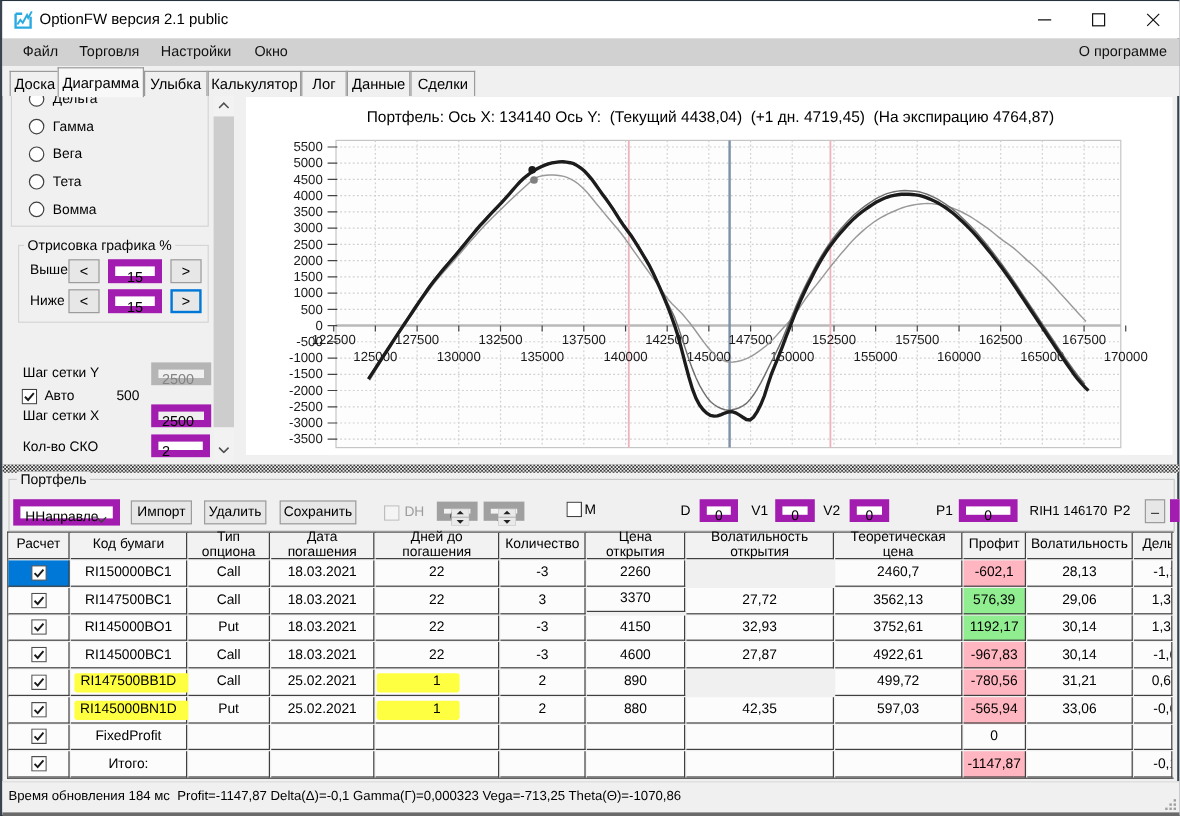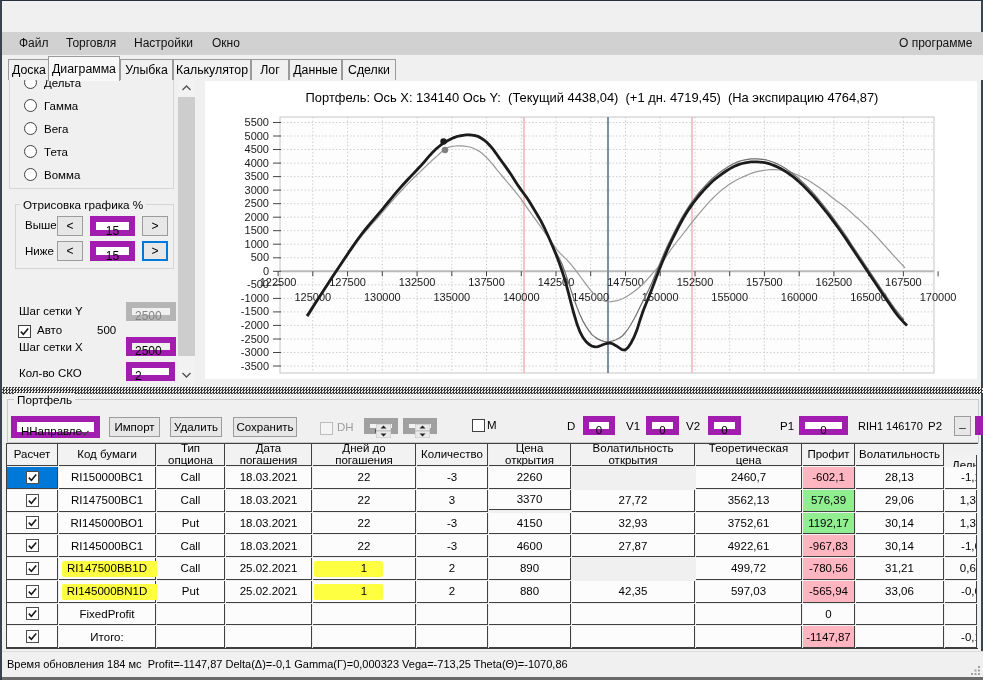--- a/index.html
+++ b/index.html
@@ -48,20 +48,37 @@
 .td.dell { overflow:hidden; justify-content:flex-start; }
 .td.dell span { display:block; width:52px; text-align:center; flex-shrink:0; }
 .th span { flex-shrink:0; }
 #tblborder { left:4px; top:442px; width:972px; height:206px; border:1px solid #404040; border-right:none; }
 
 #status { left:0; top:650px; width:981px; height:28px; background:#f0f0f0; border-top:1px solid #dcdcdc; }
 #status .txt { position:absolute; left:5px; top:6px; font-size:11px; color:#000; }
 </style></head><body>
 <div id="win">
 
+<div class="abs" id="title">
+ <svg id="icon" width="17" height="17" viewBox="0 0 17 17">
+        <path d="M2 3.5 L2 15 L14.5 15 L14.5 6" fill="none" stroke="#29abe2" stroke-width="2"></path>
+        <path d="M2 3.5 L7.5 3.5" stroke="#29abe2" stroke-width="2" fill="none"></path>
+        <path d="M3.5 12.5 L6 8.5 L8 11 L11.5 4.5 L12.5 7 L15.5 1.5" fill="none" stroke="#29abe2" stroke-width="1.6"></path>
+      </svg>
+ <span class="txt">OptionFW версия 2.1 public</span>
+ <div class="winbtn" style="left:846px"><svg width="45" height="31">
+          <line x1="17" y1="15.5" x2="28" y2="15.5" stroke="#111" stroke-width="1"></line>
+        </svg></div>
+ <div class="winbtn" style="left:891px"><svg width="45" height="31">
+          <rect x="17.5" y="10.5" width="10" height="10" fill="none" stroke="#111" stroke-width="1"></rect>
+        </svg></div>
+ <div class="winbtn" style="left:936px"><svg width="45" height="31">
+          <path d="M18 10.5 L28 20.5 M28 10.5 L18 20.5" stroke="#111" stroke-width="1"></path>
+        </svg></div>
+</div>
 
 <div class="abs" id="menu">
  <span style="left:17px">Файл</span>
  <span style="left:64px">Торговля</span>
  <span style="left:132px">Настройки</span>
  <span style="left:210px">Окно</span>
  <span style="left:897px">О программе</span>
 </div>
 
 <div class="abs" id="tabs">
@@ -319,21 +336,21 @@
     </div>
     <div class="th" style="left:694px;top:443px;width:106px;height:22px;">
       <span>Теоретическая<br>цена</span>
     </div>
     <div class="th" style="left:801px;top:443px;width:52px;height:22px;">
       <span>Профит</span>
     </div>
     <div class="th" style="left:854px;top:443px;width:88px;height:22px;">
       <span>Волатильность</span>
     </div>
-    <div class="th" style="left:943px;top:443px;width:32px;height:22px;overflow:hidden;justify-content:flex-start;padding-left:7px;margin-top:11px;">
+    <div class="th" style="left:943px;top:443px;width:32px;height:22px;overflow:hidden;justify-content:flex-start;padding-left:7px;">
       <span>Дель</span>
     </div>
     <div class="td sel" style="left:5px;top:466.00px;width:51px;height:21.75px">
       <svg width="13" height="13">
         <rect x="0.5" y="0.5" width="12" height="12" fill="#ffffff" stroke="#4d4d4d"></rect>
         <polyline points="2.8,6.6 5.4,9.3 10.2,3.6" fill="none" stroke="#1a1a1a" stroke-width="1.6"></polyline>
       </svg>
     </div>
     <div class="td" style="left:57px;top:466.00px;width:97px;height:21.75px">RI150000BC1</div>
     <div class="td" style="left:155px;top:466.00px;width:68px;height:21.75px">Call</div>

